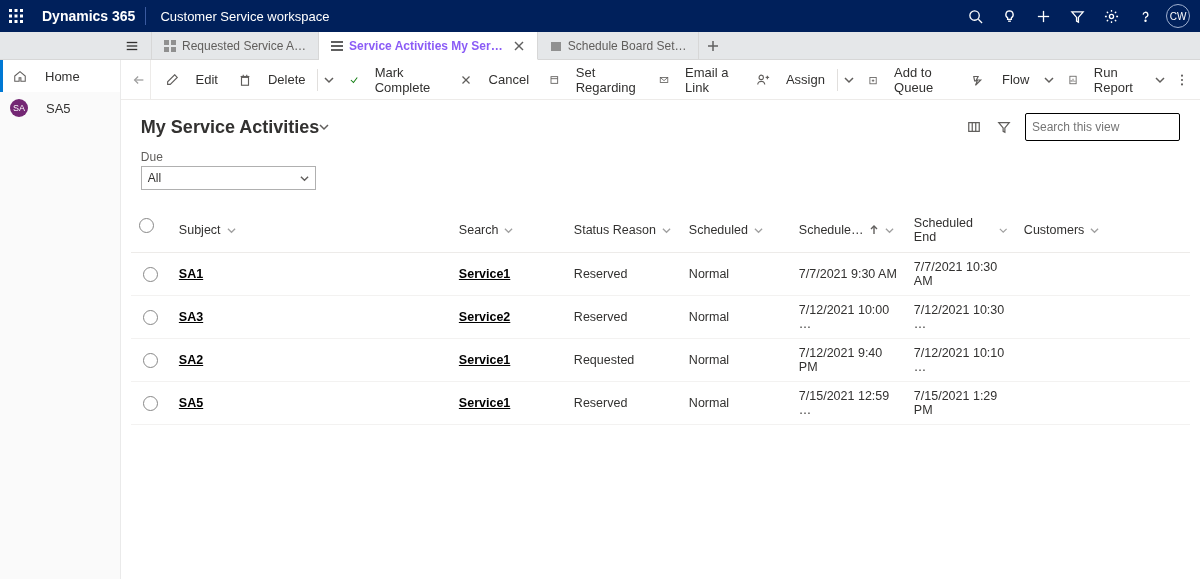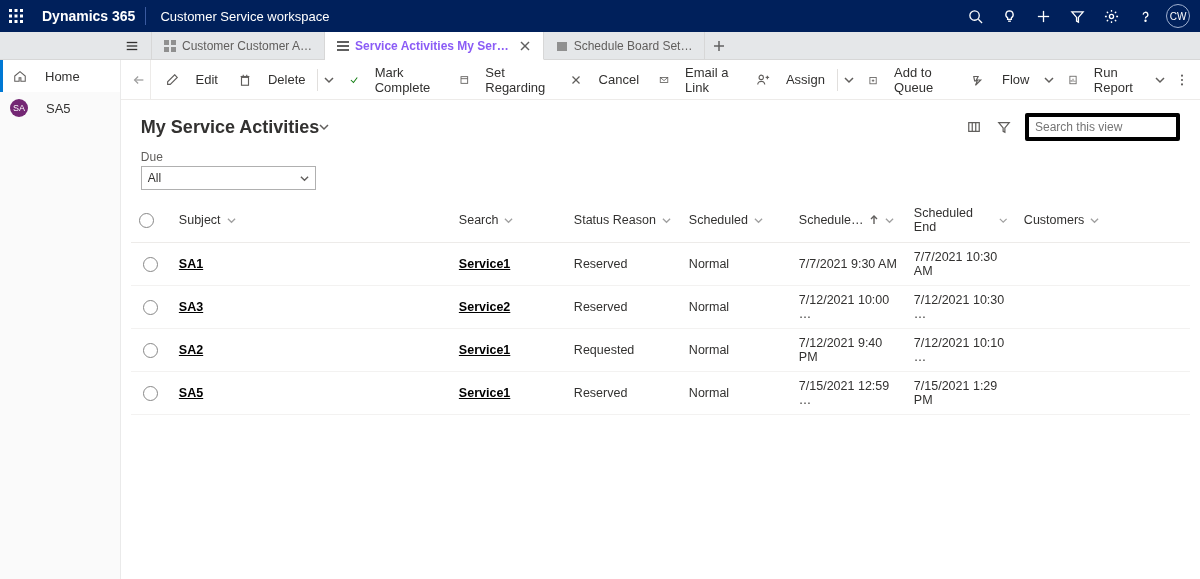--- a/index.html
+++ b/index.html
@@ -55,35 +55,35 @@
   .overflow { width:32px; height:40px; display:flex; align-items:center; justify-content:center; cursor:pointer; }
   .overflow svg { width:14px; height:14px; fill:#605e5c; }
 
   
   .viewheader { display:flex; align-items:center; padding: 12px 20px 6px 20px; }
   .view-title { font-size:18px; font-weight:600; display:flex; align-items:center; gap:0; cursor:pointer; }
   .view-title svg { width:10px; height:10px; stroke:#605e5c; stroke-width:1.5; fill:none; }
   .viewheader .spacer { flex:1; }
   .vh-btn { width:30px; height:30px; display:flex; align-items:center; justify-content:center; cursor:pointer; }
   .vh-btn svg { width:14px; height:14px; stroke:#605e5c; stroke-width:1.4; fill:none; }
-  .searchbox { width:155px; height:28px; border:4px solid #000000; border-radius:2px; display:flex; align-items:center; padding:0 6px; margin-left:6px; }
+  .searchbox { width:155px; height:28px; border:1px solid #000000; border-radius:2px; display:flex; align-items:center; padding:0 6px; margin-left:6px; }
   .searchbox input { border:none; outline:none; flex:1; font-size:12px; background:transparent; }
   .searchbox svg { width:13px; height:13px; stroke:#605e5c; stroke-width:1.5; fill:none; }
 
   
   .due { padding: 2px 20px 8px 20px; }
   .due-label { font-size:12px; color:#605e5c; margin-bottom:2px; }
   .due-select { width:175px; height:24px; border:1px solid #b0b0b0; display:flex; align-items:center; justify-content:space-between; padding:0 6px; font-size:12px; cursor:pointer; background:#fff; }
   .due-select svg { width:9px; height:9px; stroke:#605e5c; stroke-width:1.5; fill:none; }
 
   
   .grid { padding: 0 10px; }
   .grid table { width:100%; border-collapse:collapse; }
   .grid th { text-align:left; font-weight:400; font-size:12.5px; color:#323130; padding: 8px 8px; border-bottom:1px solid #edebe9; }
-  .grid th .hd { display:flex; align-items:center; gap:6px; cursor:pointer; }
+  .grid th .hd { display:flex; align-items:center; gap:6px; cursor:pointer;margin-top:10px; }
   .grid th svg.sort { width:10px; height:10px; stroke:#605e5c; stroke-width:1.4; fill:none; }
   .grid th svg.chev { width:9px; height:9px; stroke:#a0a0a0; stroke-width:1.4; fill:none; }
   .grid td { font-size:12.5px; padding: 7px 8px; border-bottom:1px solid #f3f2f1; }
   .grid td.link a { color:#000000; text-decoration:underline; cursor:pointer;font-weight:bold; }
   .selcol { width:40px; text-align:center; }
   .radio { width:15px; height:15px; border:1px solid #888; border-radius:50%; display:inline-block; vertical-align:middle; cursor:pointer; }
 
   .col-subject{width:280px;} .col-service{width:115px;} .col-status{width:115px;}
   .col-priority{width:110px;} .col-start{width:115px;} .col-end{width:110px;} .col-cust{width:auto;}
 </style>
@@ -159,21 +159,21 @@
       </div>
   </div>
   <div class="tabs">
     <div class="tab">
       <svg viewBox="0 0 12 12">
           <rect x="0" y="0" width="5" height="5"></rect>
           <rect x="7" y="0" width="5" height="5"></rect>
           <rect x="0" y="7" width="5" height="5"></rect>
           <rect x="7" y="7" width="5" height="5"></rect>
         </svg>
-      <span>Customer Customer A…</span>
+      <span>Requested Service A…</span>
     </div>
     <div class="tab active">
       <svg viewBox="0 0 12 12">
           <rect x="0" y="1" width="12" height="2"></rect>
           <rect x="0" y="5" width="12" height="2"></rect>
           <rect x="0" y="9" width="12" height="2"></rect>
         </svg>
       <span>Service Activities My Ser…</span>
       <svg class="close" viewBox="0 0 12 12">
           <line x1="2" y1="2" x2="10" y2="10"></line>
@@ -244,33 +244,33 @@
         </div>
 
       <div class="cmdbtn">
           <svg viewBox="0 0 16 16" fill="none" stroke="#107c10" stroke-width="1.6">
             <polyline points="3,8 7,12 13,4"></polyline>
           </svg>
           <span>Mark Complete</span>
         </div>
 
       <div class="cmdbtn">
-          <svg viewBox="0 0 16 16" fill="none" stroke="#605e5c" stroke-width="1.3">
-            <rect x="3" y="3" width="10" height="10"></rect>
-            <line x1="3" y1="6" x2="13" y2="6"></line>
-          </svg>
-          <span>Set Regarding</span>
-        </div>
-
-      <div class="cmdbtn">
           <svg viewBox="0 0 16 16" fill="none" stroke="#605e5c" stroke-width="1.4">
             <line x1="4" y1="4" x2="12" y2="12"></line>
             <line x1="12" y1="4" x2="4" y2="12"></line>
           </svg>
           <span>Cancel</span>
+        </div>
+
+      <div class="cmdbtn">
+          <svg viewBox="0 0 16 16" fill="none" stroke="#605e5c" stroke-width="1.3">
+            <rect x="3" y="3" width="10" height="10"></rect>
+            <line x1="3" y1="6" x2="13" y2="6"></line>
+          </svg>
+          <span>Set Regarding</span>
         </div>
 
       <div class="cmdbtn">
           <svg viewBox="0 0 16 16" fill="none" stroke="#605e5c" stroke-width="1.3">
             <rect x="2" y="4" width="12" height="8"></rect>
             <polyline points="2,4 8,9 14,4"></polyline>
           </svg>
           <span>Email a Link</span>
         </div>
 

